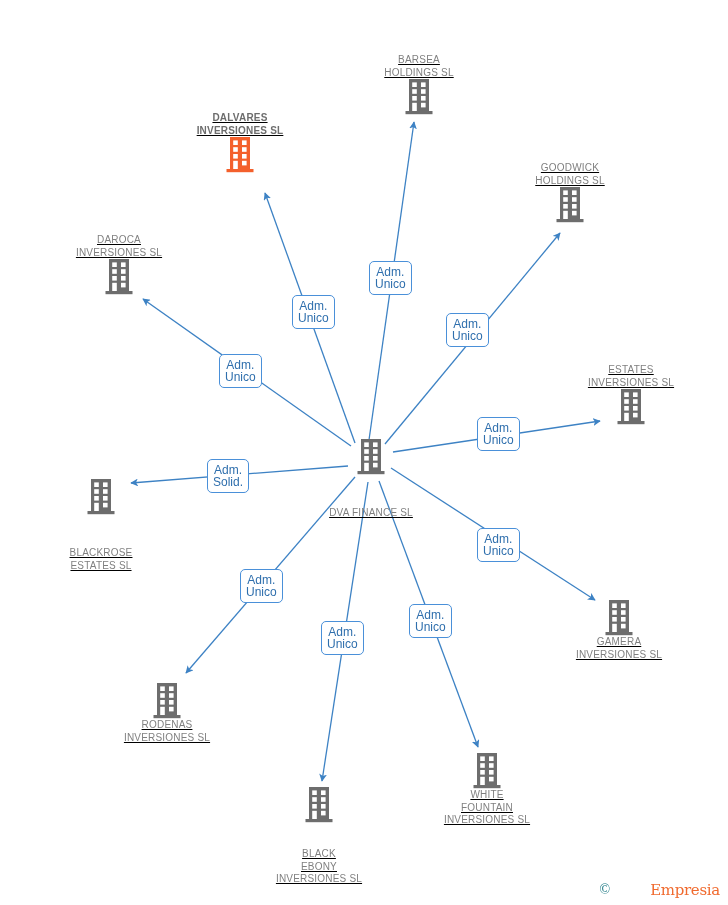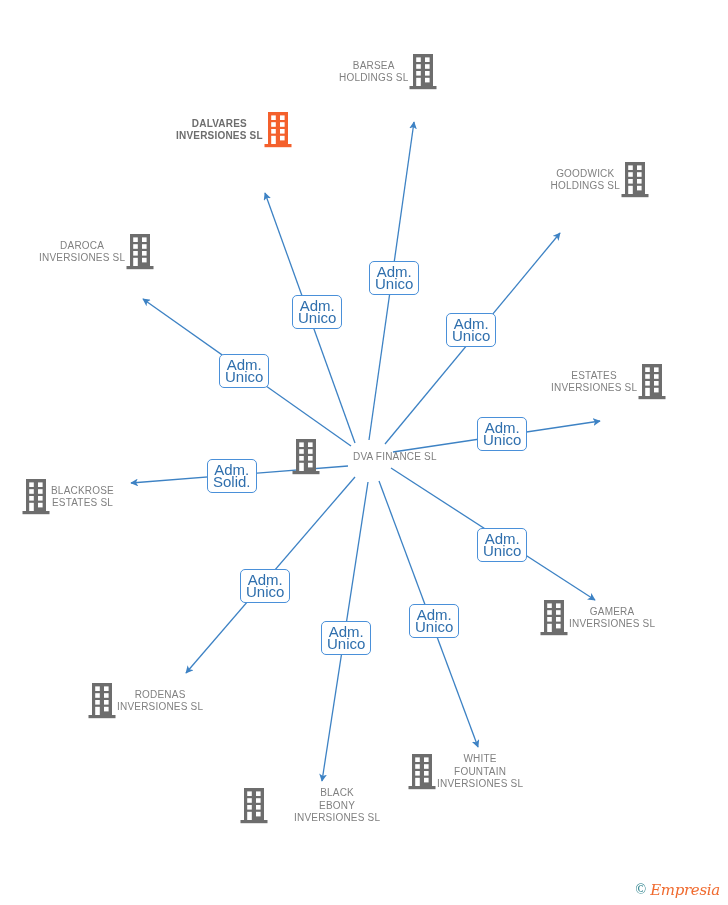--- a/index.html
+++ b/index.html
@@ -25,22 +25,23 @@
     width: 728px;
     height: 905px;
     pointer-events: none;
   }
   .node {
     position: absolute;
     width: 160px;
     margin-left: -80px;
     text-align: center;
     display: flex;
-    flex-direction: row;
+    flex-direction: column;
     align-items: center;
+    text-decoration: underline;
   }
   .node-label {
     font-size: 10px;
     line-height: 12.5px;
     color: #808080;
     letter-spacing: 0.2px;
     white-space: pre-line;
   }
   .node-label.highlight {
     color: #6d6d6d;
@@ -49,21 +50,21 @@
   .bldg {
     display: block;
   }
   .edge-label {
     position: absolute;
     box-sizing: border-box;
     border: 1px solid #4a90d9;
     border-radius: 5px;
     background: #ffffff;
     color: #2f6fad;
-    font-size: 15px;
+    font-size: 12px;
     line-height: 12px;
     text-align: center;
     padding: 4px 5px 4px 5px;
     white-space: pre-line;
     z-index: 5;
   }
   #watermark {
     position: absolute;
     right: 8px;
     bottom: 6px;
@@ -73,23 +74,23 @@
     font-size: 14px;
   }
   .wm-c {
     color: #1f7a85;
     font-size: 14px;
     font-family: "Liberation Serif", serif;
   }
   .wm-text {
     color: #f06a2e;
     font-family: "DejaVu Serif", serif;
-    font-style: italic;
     font-size: 15px;
     letter-spacing: -0.3px;
+    margin-left: 36px;
   }
 </style>
 </head>
 <body>
 
 <div id="canvas">
 
   <svg id="edges" viewBox="0 0 728 905" xmlns="http://www.w3.org/2000/svg">
     <defs>
       <marker id="arrow" viewBox="0 0 10 10" refX="9" refY="5" markerWidth="6" markerHeight="6" orient="auto-start-reverse">
@@ -121,21 +122,21 @@
             <rect x="8.2" y="10.2" width="4.6" height="4.6" fill="#ffffff"></rect>
             <rect x="17" y="10.2" width="4.6" height="4.6" fill="#ffffff"></rect>
             <rect x="8.2" y="17" width="4.6" height="4.6" fill="#ffffff"></rect>
             <rect x="17" y="17" width="4.6" height="4.6" fill="#ffffff"></rect>
             <rect x="17" y="23.8" width="4.6" height="4.6" fill="#ffffff"></rect>
             <rect x="8.2" y="23.8" width="4.6" height="8.2" fill="#ffffff"></rect>
           </svg>
         </div>
         <div class="node-label">DVA FINANCE SL</div>
       </div>
-      <div class="node" style="left: 256px; top: 112px;">
+      <div class="node" style="left: 240px; top: 112px;">
         <div class="node-label highlight">DALVARES
 INVERSIONES SL</div>
         <div>
           <svg class="bldg" width="30" height="36" viewBox="0 0 30 36" xmlns="http://www.w3.org/2000/svg">
             <rect x="5" y="0" width="20" height="32" fill="#f4602c"></rect>
             <rect x="1.5" y="32" width="27" height="3.2" fill="#f4602c"></rect>
             <rect x="8.2" y="3.4" width="4.6" height="4.6" fill="#ffffff"></rect>
             <rect x="17" y="3.4" width="4.6" height="4.6" fill="#ffffff"></rect>
             <rect x="8.2" y="10.2" width="4.6" height="4.6" fill="#ffffff"></rect>
             <rect x="17" y="10.2" width="4.6" height="4.6" fill="#ffffff"></rect>
@@ -267,21 +268,21 @@
             <rect x="17" y="10.2" width="4.6" height="4.6" fill="#ffffff"></rect>
             <rect x="8.2" y="17" width="4.6" height="4.6" fill="#ffffff"></rect>
             <rect x="17" y="17" width="4.6" height="4.6" fill="#ffffff"></rect>
             <rect x="17" y="23.8" width="4.6" height="4.6" fill="#ffffff"></rect>
             <rect x="8.2" y="23.8" width="4.6" height="8.2" fill="#ffffff"></rect>
           </svg>
         </div>
         <div class="node-label">RODENAS
 INVERSIONES SL</div>
       </div>
-      <div class="node" style="left: 101px; top: 479px;">
+      <div class="node" style="left: 101px; top: 479px; gap: 32px;">
         <div>
           <svg class="bldg" width="30" height="36" viewBox="0 0 30 36" xmlns="http://www.w3.org/2000/svg">
             <rect x="5" y="0" width="20" height="32" fill="#6d6d6d"></rect>
             <rect x="1.5" y="32" width="27" height="3.2" fill="#6d6d6d"></rect>
             <rect x="8.2" y="3.4" width="4.6" height="4.6" fill="#ffffff"></rect>
             <rect x="17" y="3.4" width="4.6" height="4.6" fill="#ffffff"></rect>
             <rect x="8.2" y="10.2" width="4.6" height="4.6" fill="#ffffff"></rect>
             <rect x="17" y="10.2" width="4.6" height="4.6" fill="#ffffff"></rect>
             <rect x="8.2" y="17" width="4.6" height="4.6" fill="#ffffff"></rect>
             <rect x="17" y="17" width="4.6" height="4.6" fill="#ffffff"></rect>

